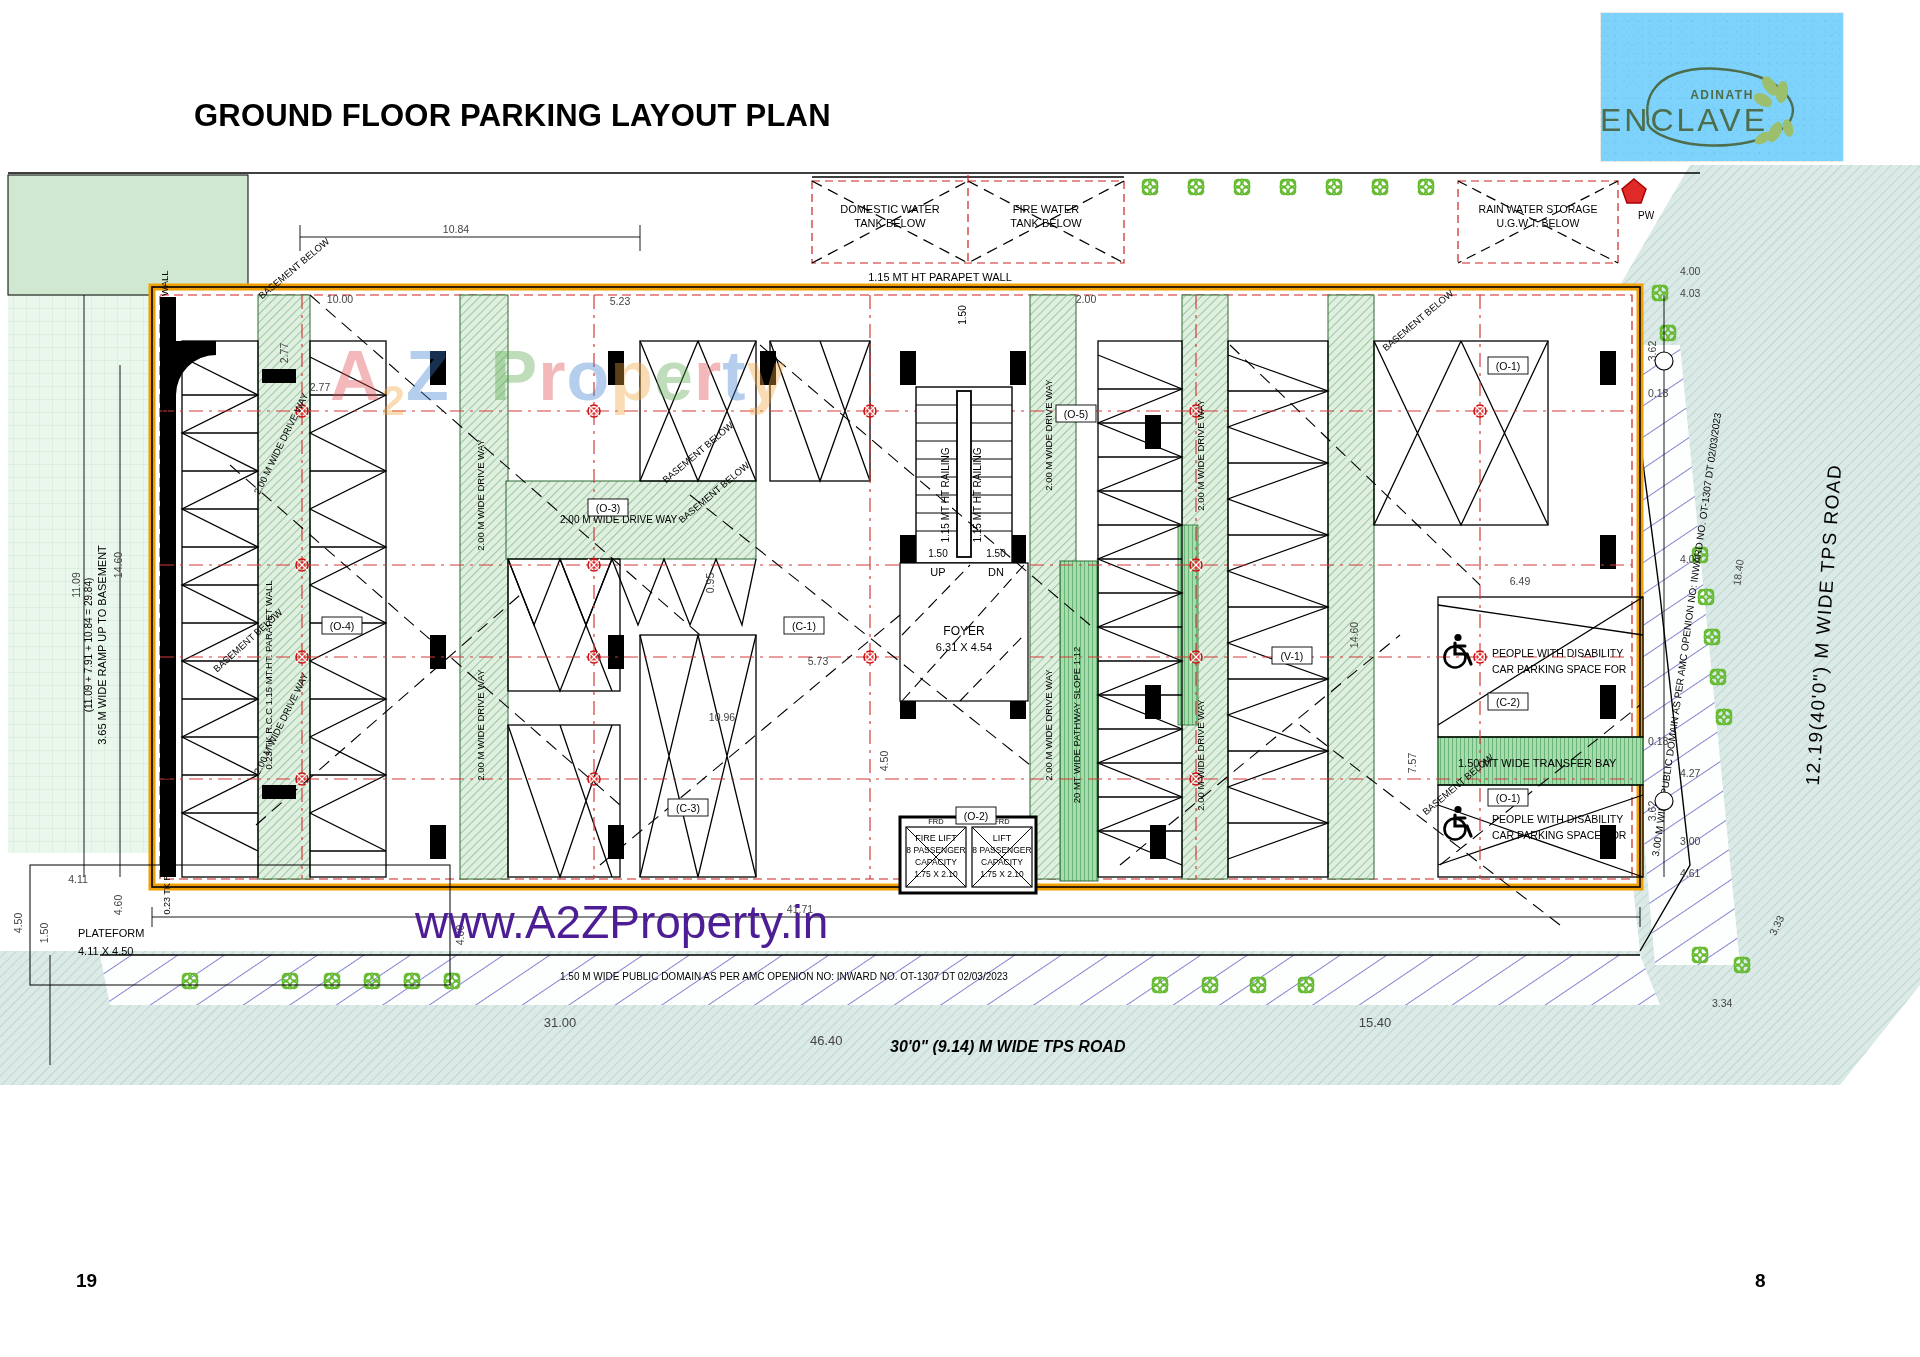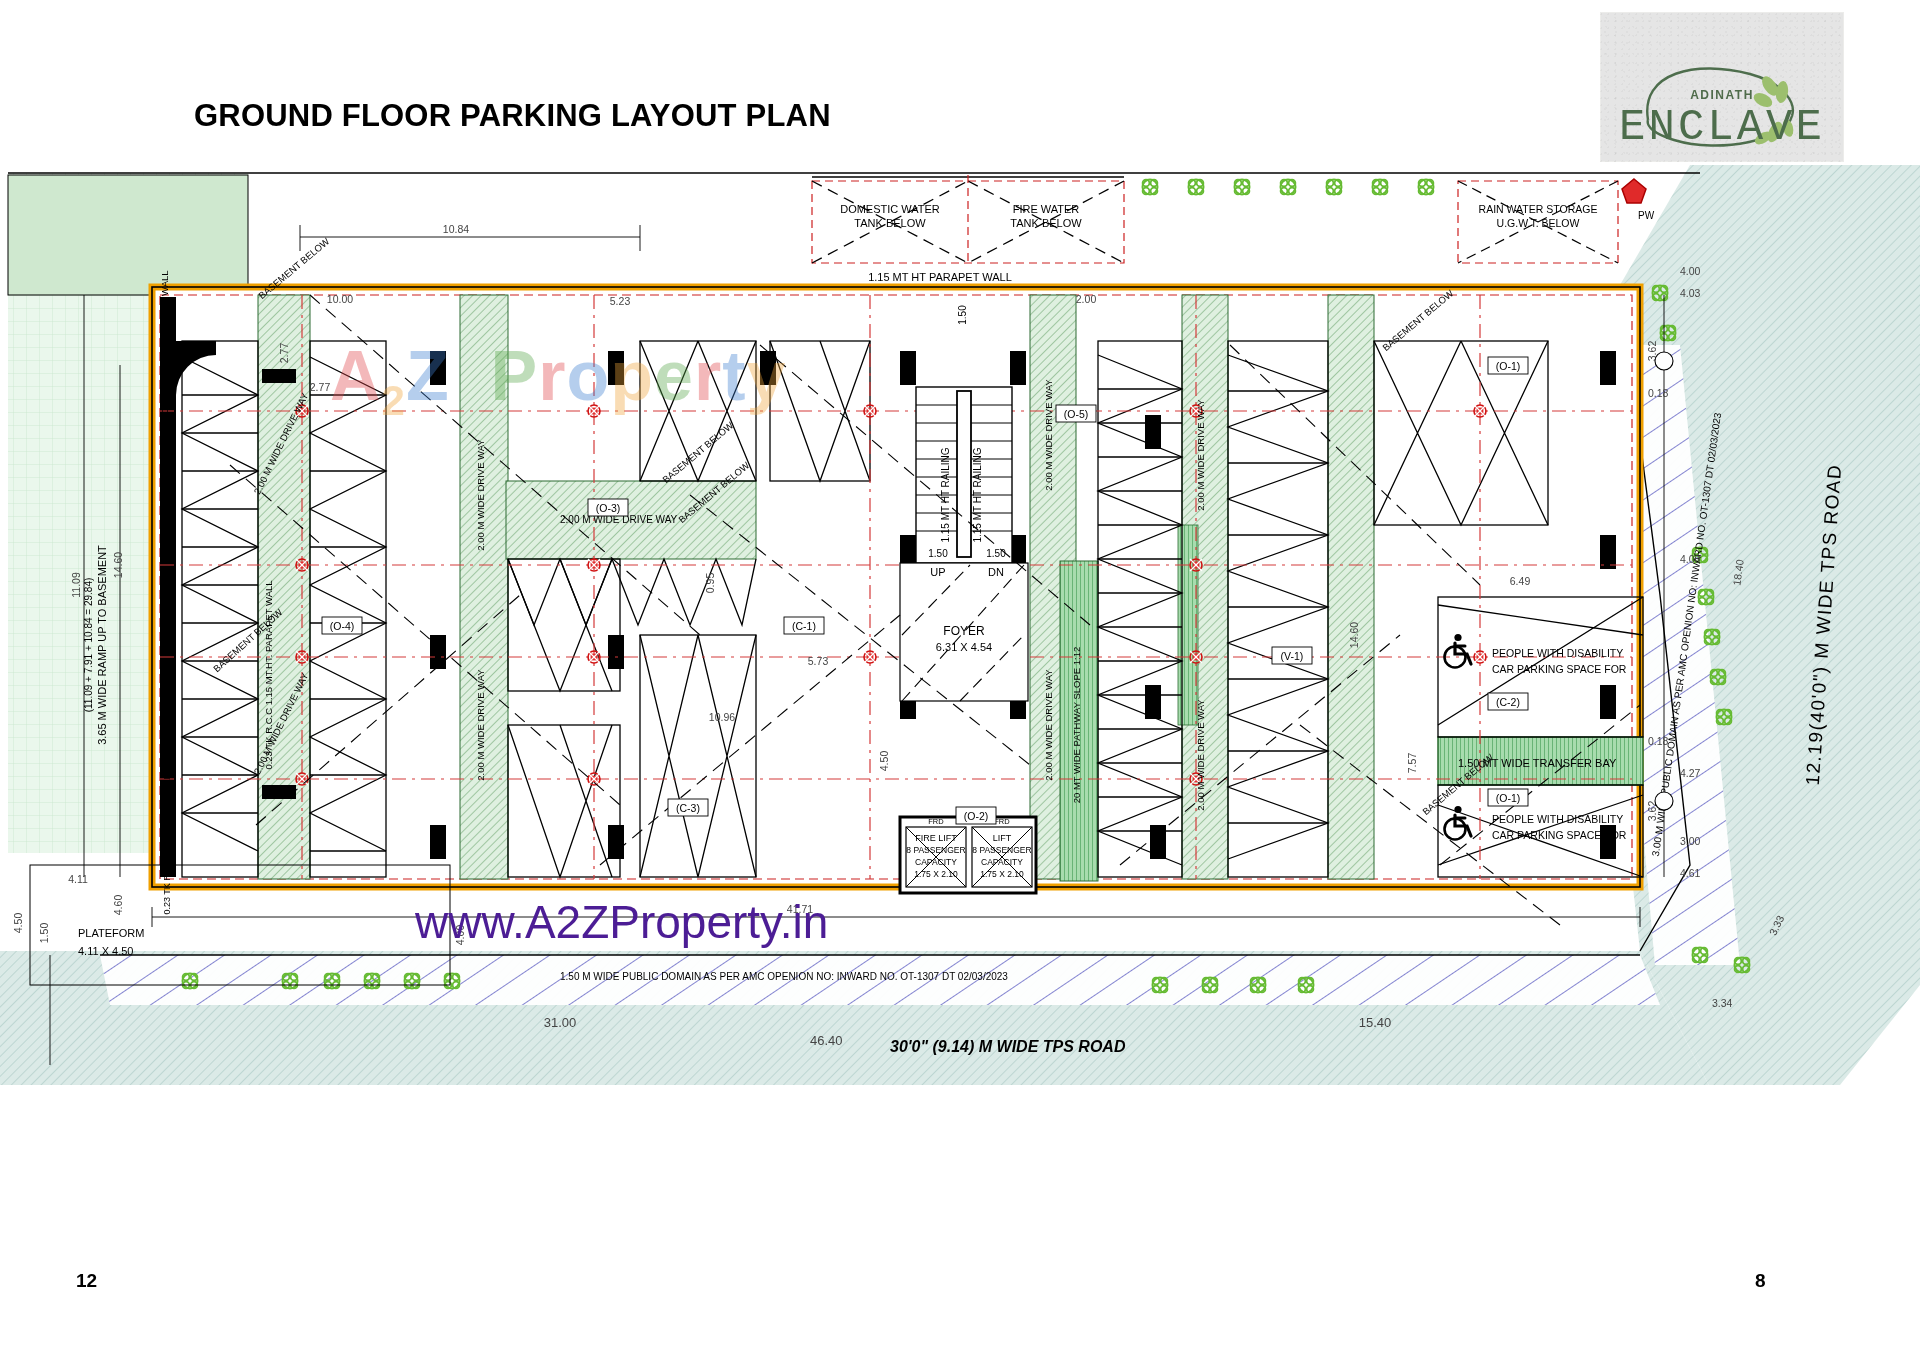--- a/index.html
+++ b/index.html
@@ -4,30 +4,30 @@
 <title>Ground Floor Parking Layout Plan</title>
 <style>
   html,body{margin:0;padding:0;background:#ffffff;}
   body{width:1920px;height:1357px;position:relative;overflow:hidden;
        font-family:"Liberation Sans",sans-serif;color:#000;}
 
   
   #page-title{position:absolute;left:188px;top:98px;font-size:31px;font-weight:bold;
               letter-spacing:.2px;white-space:nowrap;margin-left:6px;}
   #logo-box{position:absolute;left:1600px;top:12px;width:244px;height:150px;
-            background:#e5e5e5;box-shadow:inset 0 0 0 1px #ececea;}
+            background:#7dd3fc;box-shadow:inset 0 0 0 1px #ececea;}
   #logo-box .noise{position:absolute;inset:0;
         background-image:radial-gradient(circle at 20% 30%,rgba(0,0,0,.035) 0 1px,transparent 1px),
                          radial-gradient(circle at 70% 65%,rgba(0,0,0,.03) 0 1px,transparent 1px),
                          radial-gradient(circle at 45% 80%,rgba(0,0,0,.03) 0 1px,transparent 1px);
         background-size:7px 7px,9px 9px,11px 11px;}
   #logo-top{position:absolute;left:0;right:0;top:76px;text-align:center;font-size:12px;
             letter-spacing:1.5px;color:#4f6b4a;font-weight:600;}
-  #logo-main{position:absolute;left:0;right:0;top:90px;text-align:center;font-size:44px;
-             letter-spacing:3px;color:#4d6d4c;font-weight:400;font-family:Liberation Mono, monospace;}
+  #logo-main{position:absolute;left:0;right:0;top:90px;text-align:left;font-size:32px;
+             letter-spacing:3px;color:#4d6d4c;font-weight:400;}
 
   
   .pagenum{position:absolute;font-size:19px;font-weight:bold;}
   #pg-left{left:76px;top:1270px;}
   #pg-right{left:1755px;top:1270px;}
 
   
   #drawing{position:absolute;left:0;top:165px;width:1572px;height:920px;}
   #drawing svg{display:block;}
 
@@ -56,21 +56,21 @@
       <ellipse cx="163" cy="88" rx="6" ry="10" transform="rotate(-62 163 88)"></ellipse>
       <ellipse cx="175" cy="120" rx="6" ry="11" transform="rotate(28 175 120)"></ellipse>
       <ellipse cx="188" cy="116" rx="5" ry="9" transform="rotate(-14 188 116)"></ellipse>
       <ellipse cx="163" cy="126" rx="5" ry="9" transform="rotate(58 163 126)"></ellipse>
     </g>
   </svg>
   <div id="logo-top">ADINATH</div>
   <div id="logo-main">ENCLAVE</div>
 </div>
 
-<div class="pagenum" id="pg-left">12</div>
+<div class="pagenum" id="pg-left">19</div>
 <div class="pagenum" id="pg-right">8</div>
 
 <div id="drawing">
 <svg width="1920" height="920" viewBox="0 0 1920 920" xmlns="http://www.w3.org/2000/svg">
   <defs>
     <pattern id="hatchGreen" width="6" height="6" patternTransform="rotate(45)" patternUnits="userSpaceOnUse">
       <rect width="6" height="6" fill="#dff0e0"></rect>
       <line x1="0" y1="0" x2="0" y2="6" stroke="#6aa36c" stroke-width="1.1"></line>
     </pattern>
     <pattern id="hatchVert" width="4" height="4" patternUnits="userSpaceOnUse">

